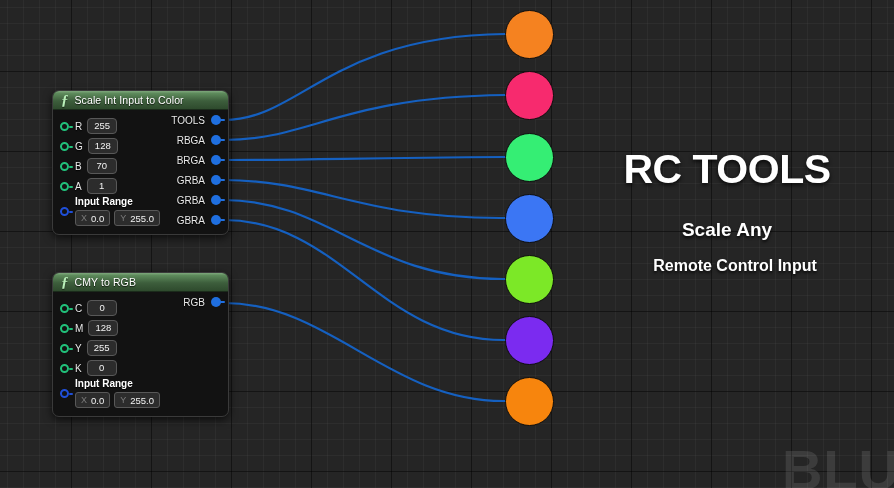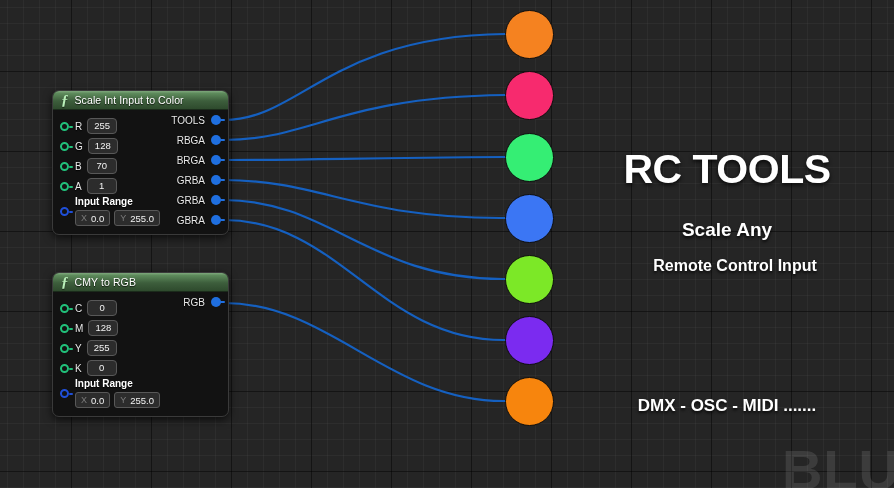--- a/index.html
+++ b/index.html
@@ -299,16 +299,15 @@
     <div class="swatch" style="left: 504.5px; top: 193.5px; background: rgb(59, 118, 244);"></div>
     <div class="swatch" style="left: 504.5px; top: 254.5px; background: rgb(124, 232, 39);"></div>
     <div class="swatch" style="left: 504.5px; top: 315.5px; background: rgb(123, 43, 240);"></div>
     <div class="swatch" style="left: 504.5px; top: 376.5px; background: rgb(247, 133, 13);"></div>
   </div>
 
 <div id="promo">
   <div class="t1">RC TOOLS</div>
   <div class="t2">Scale Any</div>
   <div class="t3">Remote Control Input</div>
-  <div class="t4">DMX - OSC - MIDI .......</div>
 </div>
 
 <div id="watermark">BLU</div>
 
 </body></html>

